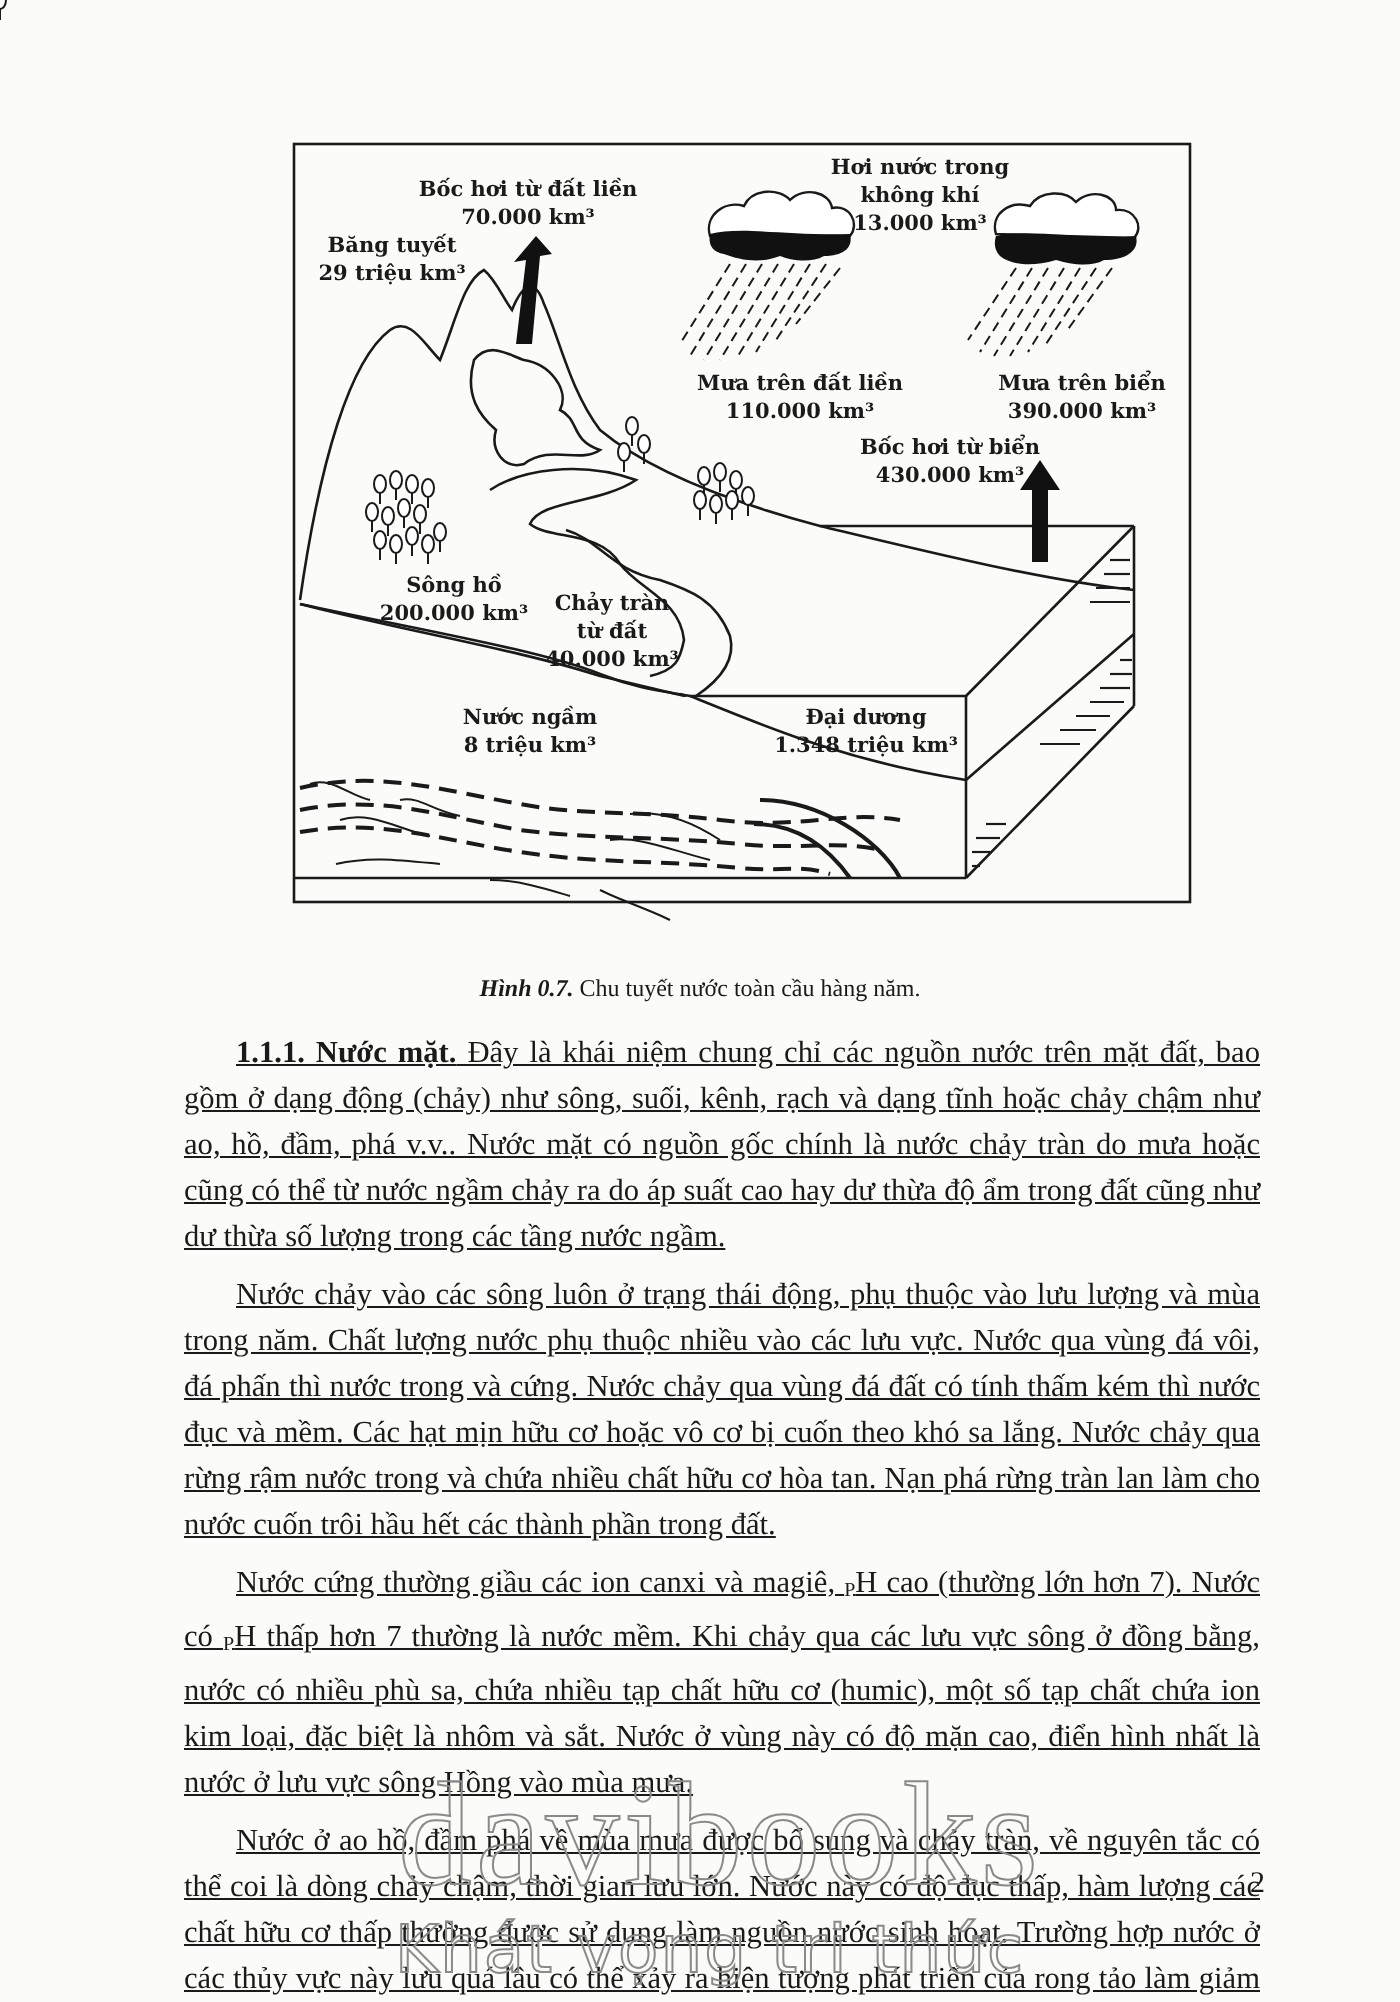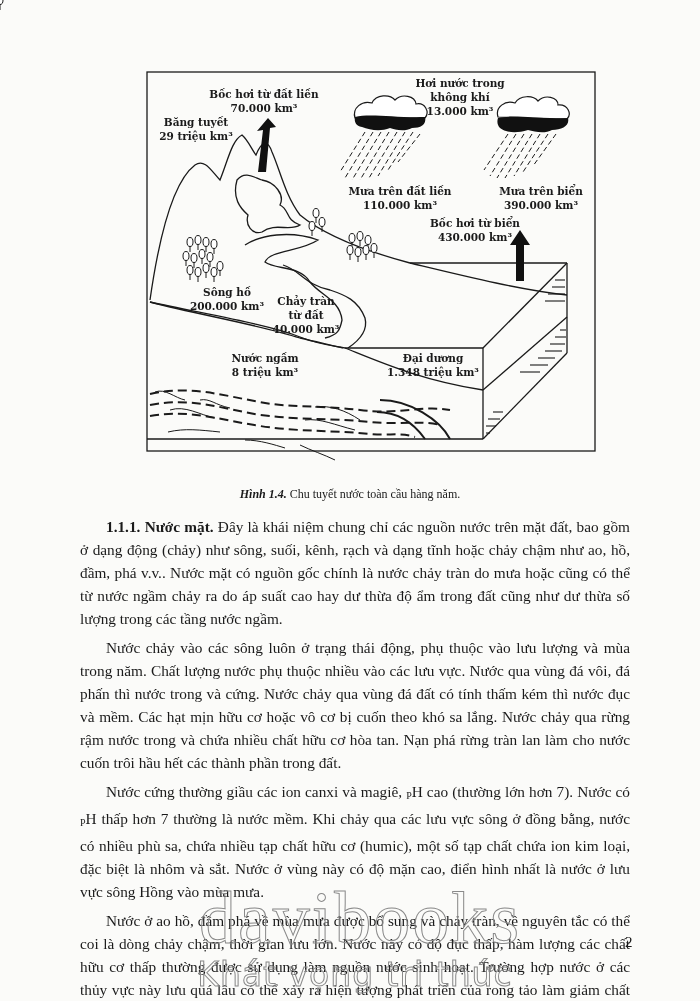--- a/index.html
+++ b/index.html
@@ -10,21 +10,21 @@
   #figure { position: absolute; left: 0; top: 0; width: 700px; height: 470px; }
   .lbl { font-family: "DejaVu Serif", "Liberation Serif", serif; font-size: 10.5px; font-weight: bold; fill: #1a1a1a; }
   .caption {
     position: absolute; top: 487px; left: 0; width: 700px; text-align: center; font-size: 12px;
   }
   .caption i { font-weight: bold; }
   .body-text {
     position: absolute; left: 80px; top: 515px; width: 550px;
     font-size: 15.3px; line-height: 23px; text-align: justify;
   }
-  .body-text p { margin: 0 0 6px 0; text-indent: 26px; text-align: justify; }
+  .body-text p { margin: 0 0 6px 12px; text-indent: 26px; text-align: justify; text-decoration: underline; }
   .body-text b { font-weight: bold; }
   .sub { font-size: 10px; vertical-align: -2px; }
   .page-num { position: absolute; left: 625px; top: 934px; font-size: 15px; }
   .wm1 {
     position: absolute; left: 120px; top: 878px; width: 480px; text-align: center;
     font-family: Liberation Serif, serif; font-size: 74px; letter-spacing: 2px;
     color: transparent; -webkit-text-stroke: 1px #8a8a8a; line-height: 80px;
   }
   .wm2 {
     position: absolute; left: 120px; top: 955px; width: 470px; text-align: center;
@@ -165,21 +165,21 @@
   <text class="lbl" text-anchor="middle"><tspan x="400" y="195">Mưa trên đất liền</tspan><tspan x="400" y="209">110.000 km³</tspan></text>
   <text class="lbl" text-anchor="middle"><tspan x="541" y="195">Mưa trên biển</tspan><tspan x="541" y="209">390.000 km³</tspan></text>
   <text class="lbl" text-anchor="middle"><tspan x="475" y="227">Bốc hơi từ biển</tspan><tspan x="475" y="241">430.000 km³</tspan></text>
   <text class="lbl" text-anchor="middle"><tspan x="227" y="296">Sông hồ</tspan><tspan x="227" y="310">200.000 km³</tspan></text>
   <text class="lbl" text-anchor="middle"><tspan x="306" y="305">Chảy tràn</tspan><tspan x="306" y="319">từ đất</tspan><tspan x="306" y="333">40.000 km³</tspan></text>
   <text class="lbl" text-anchor="middle"><tspan x="265" y="362">Nước ngầm</tspan><tspan x="265" y="376">8 triệu km³</tspan></text>
   <text class="lbl" text-anchor="middle"><tspan x="433" y="362">Đại dương</tspan><tspan x="433" y="376">1.348 triệu km³</tspan></text>
 </svg>
 
 <div class="caption">
-  <i>Hình 1.4.</i><span> Chu tuyết nước toàn cầu hàng năm.</span>
+  <i>Hình 0.7.</i><span> Chu tuyết nước toàn cầu hàng năm.</span>
 </div>
 
 <div class="body-text">
   <p><b>1.1.1. Nước mặt.</b><span> Đây là khái niệm chung chỉ các nguồn nước trên mặt đất, bao gồm ở dạng động (chảy) như sông, suối, kênh, rạch và dạng tĩnh hoặc chảy chậm như ao, hồ, đầm, phá v.v.. Nước mặt có nguồn gốc chính là nước chảy tràn do mưa hoặc cũng có thể từ nước ngầm chảy ra do áp suất cao hay dư thừa độ ẩm trong đất cũng như dư thừa số lượng trong các tầng nước ngầm.</span></p>
   <p>Nước chảy vào các sông luôn ở trạng thái động, phụ thuộc vào lưu lượng và mùa trong năm. Chất lượng nước phụ thuộc nhiều vào các lưu vực. Nước qua vùng đá vôi, đá phấn thì nước trong và cứng. Nước chảy qua vùng đá đất có tính thấm kém thì nước đục và mềm. Các hạt mịn hữu cơ hoặc vô cơ bị cuốn theo khó sa lắng. Nước chảy qua rừng rậm nước trong và chứa nhiều chất hữu cơ hòa tan. Nạn phá rừng tràn lan làm cho nước cuốn trôi hầu hết các thành phần trong đất.</p>
   <p><span>Nước cứng thường giầu các ion canxi và magiê, </span><span class="sub">P</span><span>H cao (thường lớn hơn 7). Nước có </span><span class="sub">P</span><span>H thấp hơn 7 thường là nước mềm. Khi chảy qua các lưu vực sông ở đồng bằng, nước có nhiều phù sa, chứa nhiều tạp chất hữu cơ (humic), một số tạp chất chứa ion kim loại, đặc biệt là nhôm và sắt. Nước ở vùng này có độ mặn cao, điển hình nhất là nước ở lưu vực sông Hồng vào mùa mưa.</span></p>
   <p>Nước ở ao hồ, đầm phá về mùa mưa được bổ sung và chảy tràn, về nguyên tắc có thể coi là dòng chảy chậm, thời gian lưu lớn. Nước này có độ đục thấp, hàm lượng các chất hữu cơ thấp thường được sử dụng làm nguồn nước sinh hoạt. Trường hợp nước ở các thủy vực này lưu quá lâu có thể xảy ra hiện tượng phát triển của rong tảo làm giảm chất lượng nguồn nước. Các loài thủy thực vật phát triển khi chết, bị phân rã làm ô nhiễm nước. Ở đây chưa kể tới các loài rong tảo có độc tính gây bệnh cho người và động vật.</p>
 </div>
 
 <div class="wm1">davibooks</div>

